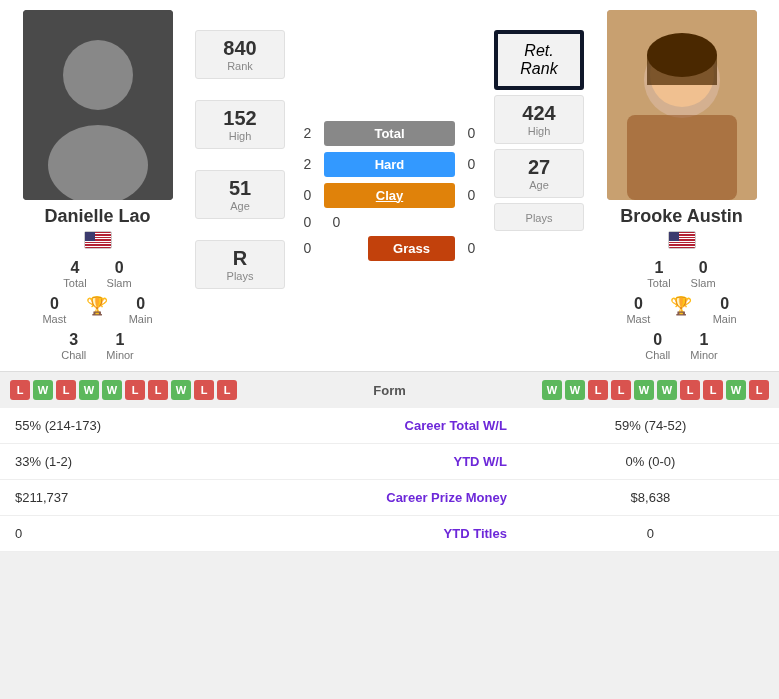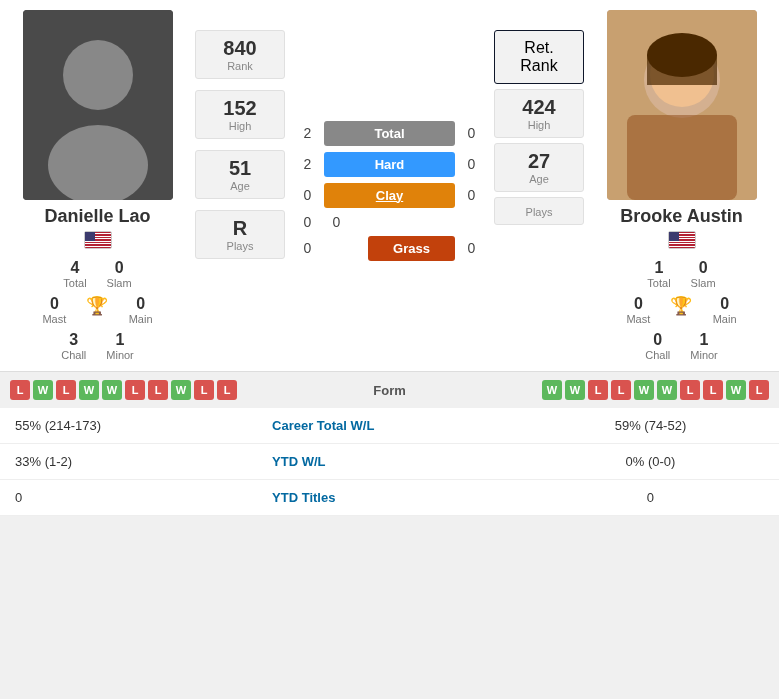--- a/index.html
+++ b/index.html
@@ -139,24 +139,24 @@
       font-size: 13px;
       color: #333;
     }
 
     .stats-table td:first-child {
       text-align: left;
       width: 33%;
     }
 
     .stats-table td:nth-child(2) {
-      text-align: left;
+      text-align: right;
       font-weight: bold;
       width: 34%;
-      color: #0369a1;
+      color: #6d28d9;
     }
 
     .stats-table td:last-child {
       text-align: center;
       width: 33%;
     }
 
     .us-flag {
       display: inline-block;
       width: 28px;
@@ -210,21 +210,21 @@
       flex-direction: column;
       align-items: center;
       width: 175px;
     }
 
     .left-middle {
       width: 100px;
       display: flex;
       flex-direction: column;
       align-items: center;
-      gap: 11px;
+      gap: 21px;
       padding-top: 20px;
     }
 
     .right-middle {
       width: 100px;
       display: flex;
       flex-direction: column;
       align-items: center;
       gap: 5px;
       padding-top: 20px;
@@ -255,25 +255,26 @@
       color: #333;
     }
 
     .stat-box .label {
       font-size: 11px;
       color: #888;
     }
 
     .ret-stat-box {
       background: #f2f2f2;
-      border: 1px solid #0f172a;
+      border: 4px solid #0f172a;
       border-radius: 3px;
       padding: 8px 16px;
       text-align: center;
       width: 90px;
+      font-style: italic;
     }
 
     .score-surface-row {
       display: flex;
       align-items: center;
       width: 100%;
       gap: 4px;
     }
 
     .score-num {
@@ -518,20 +519,25 @@
       <td>55% (214-173)</td>
       <td style="font-weight:bold;">Career Total W/L</td>
       <td>59% (74-52)</td>
     </tr>
     <tr>
       <td>33% (1-2)</td>
       <td style="font-weight:bold;">YTD W/L</td>
       <td>0% (0-0)</td>
     </tr>
     <tr>
+      <td>$211,737</td>
+      <td style="font-weight:bold;">Career Prize Money</td>
+      <td>$8,638</td>
+    </tr>
+    <tr>
       <td>0</td>
       <td style="font-weight:bold;">YTD Titles</td>
       <td>0</td>
     </tr>
   </tbody>
     </table>
 
 </div>
 
 </body></html>

